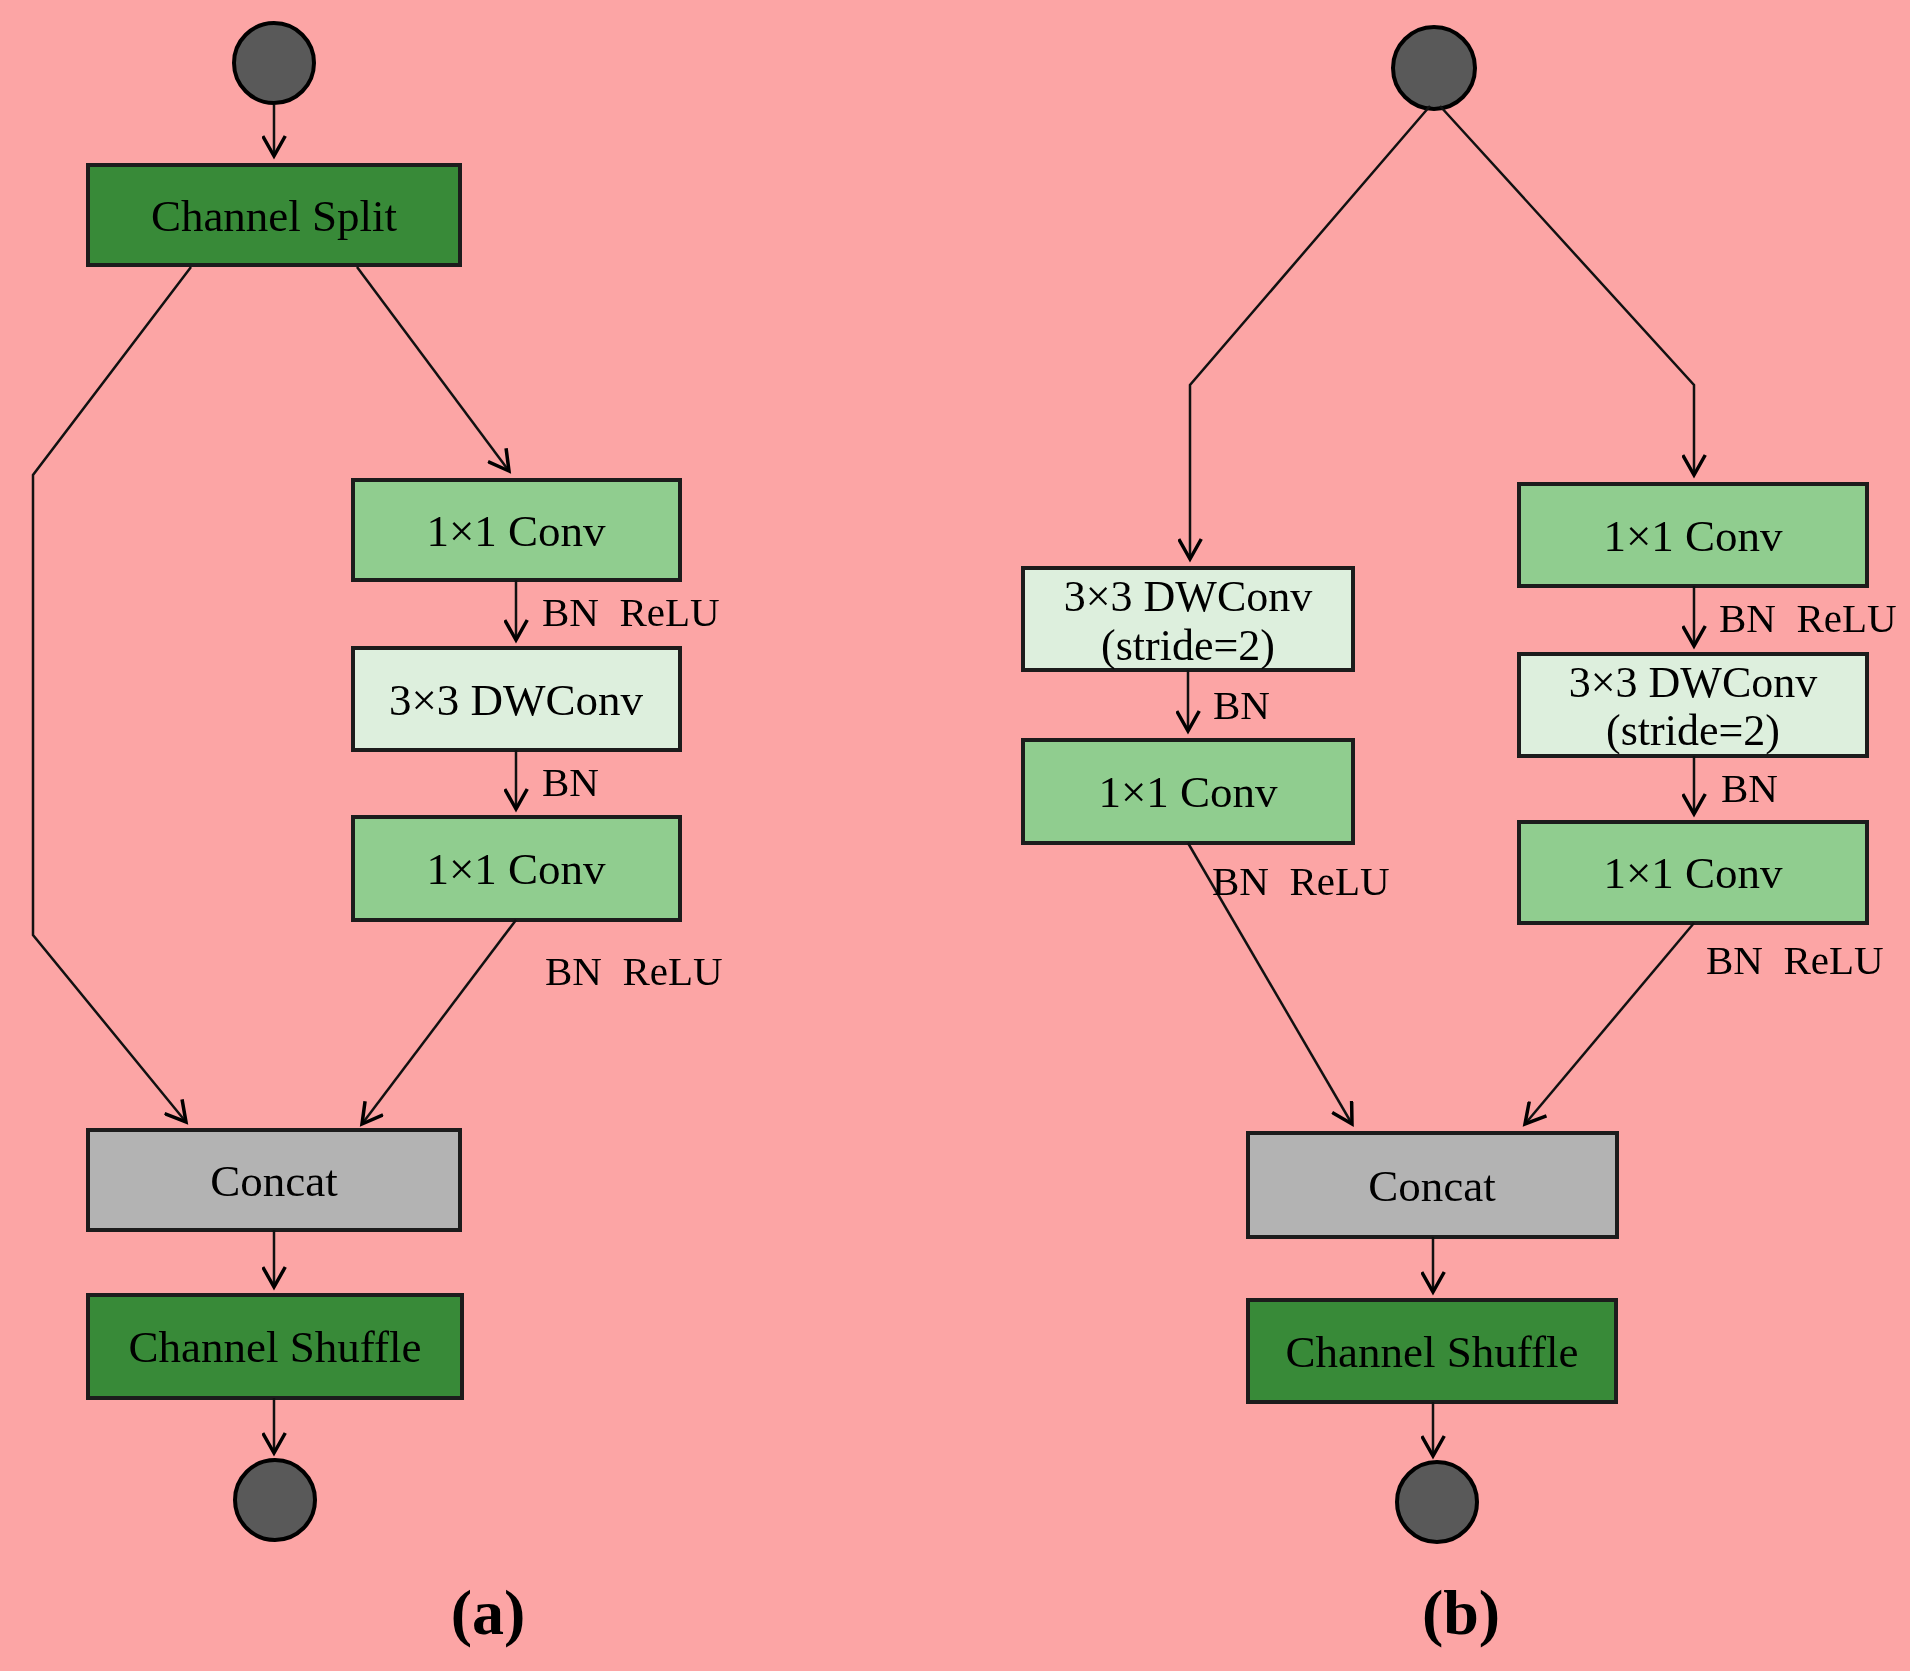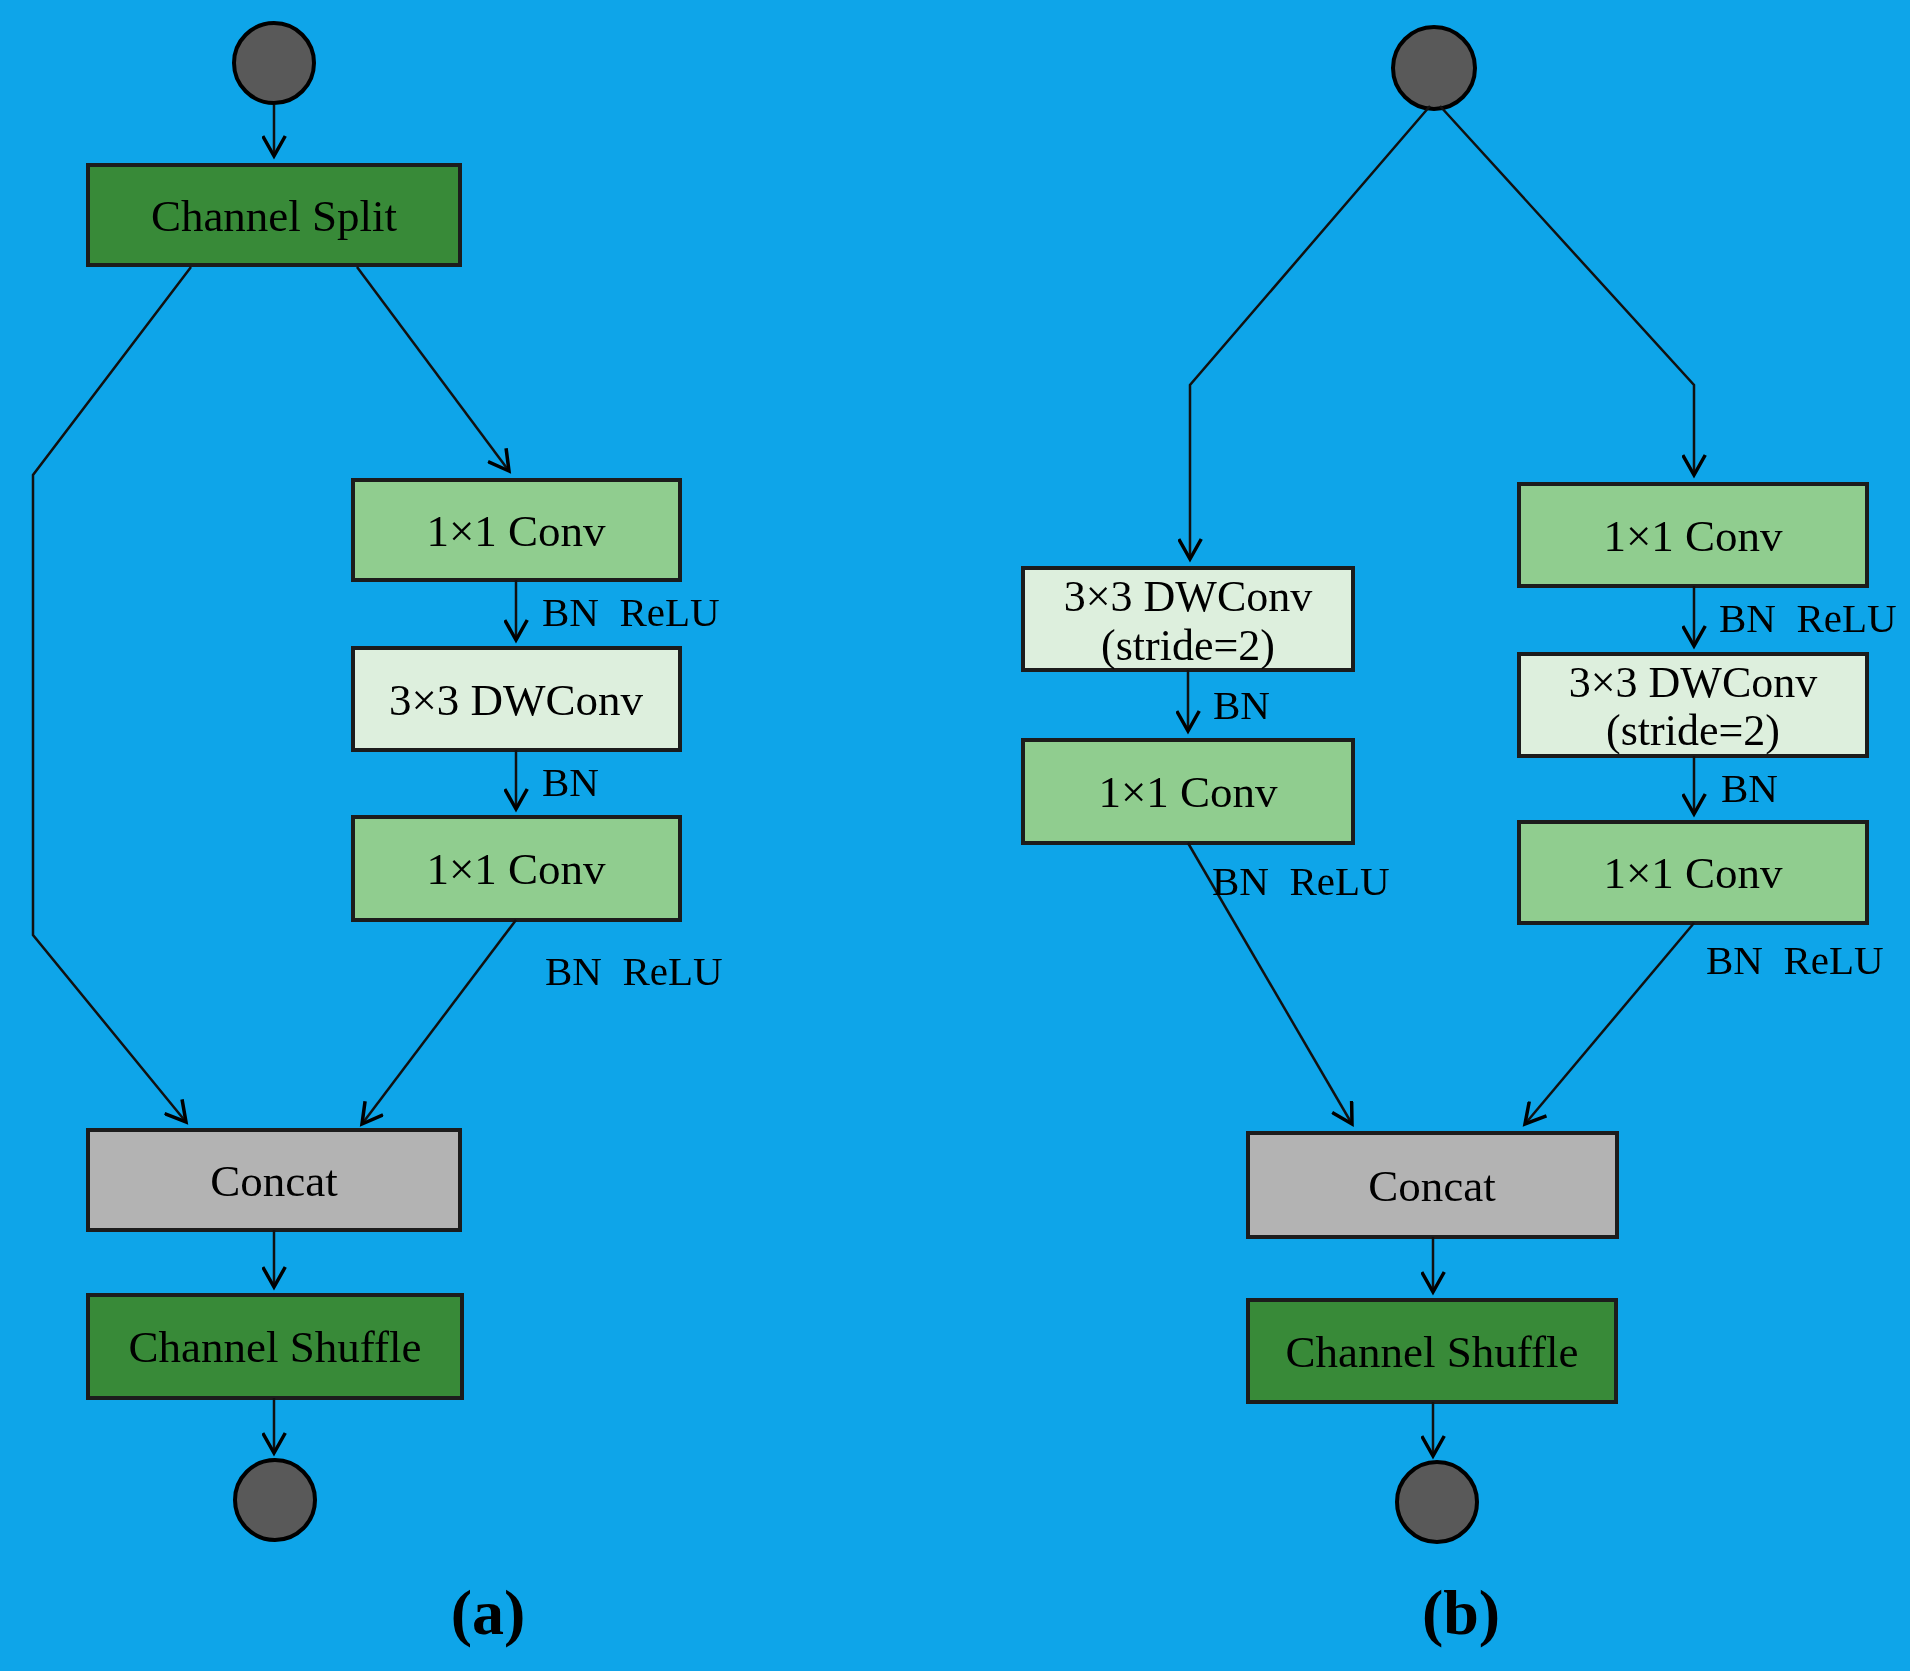--- a/index.html
+++ b/index.html
@@ -1,20 +1,20 @@
 <!DOCTYPE html>
 <html><head>
 <meta charset="utf-8">
 <style>
   html, body { margin: 0; padding: 0; background: #ffffff; }
   .figure-wrap {
     position: relative;
     width: 1910px;
     height: 1671px;
-    background: #0ea5e9;
+    background: #fca5a5;
     font-family: "Liberation Serif", serif;
   }
   svg { display: block; }
   .edge {
     stroke: #111111;
     stroke-width: 2.5;
     fill: none;
   }
   .node-rect {
     stroke: #1c1c1c;

